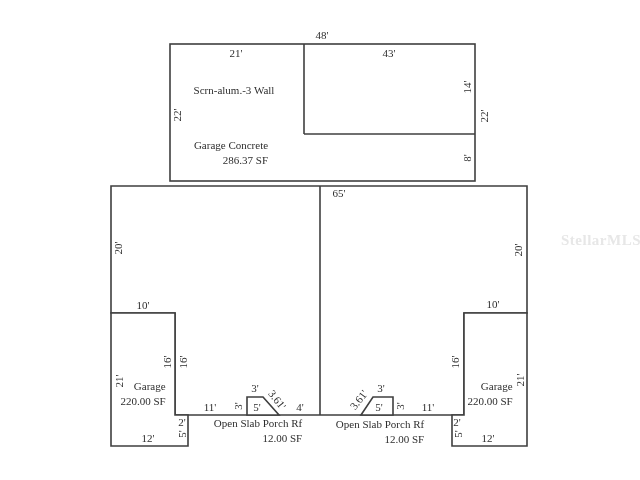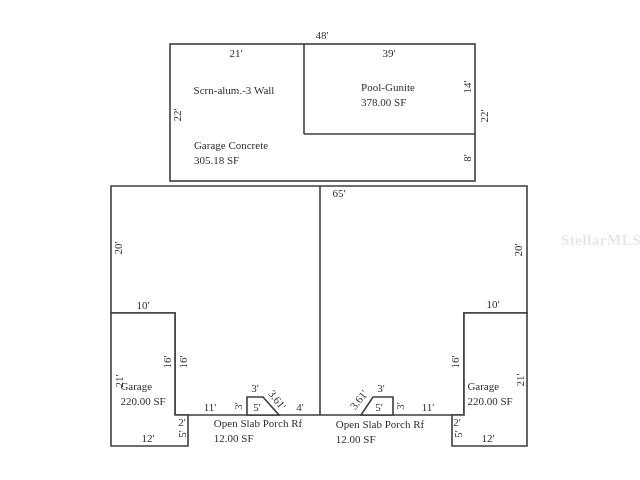--- a/index.html
+++ b/index.html
@@ -10,21 +10,21 @@
   #outline-svg { position:absolute; left:0; top:0; }
   .lbl {
     position:absolute; font-size:11px; color:#2e2e2e; white-space:nowrap;
     transform:translate(-50%,-50%); line-height:1;
   }
   .v   { transform:translate(-50%,-50%) rotate(-90deg); }
   .dgl { transform:translate(-50%,-50%) rotate(52deg); }
   .dgr { transform:translate(-50%,-50%) rotate(-52deg); }
   .area {
     position:absolute; font-size:11px; color:#2e2e2e; white-space:nowrap;
-    transform:translate(-50%,-50%); text-align:left; line-height:1.35;
+    transform:translate(-50%,-50%); text-align:right; line-height:1.35;
   }
   .area span { display:block; }
   #watermark {
     position:absolute; left:601px; top:240px; transform:translate(-50%,-50%);
     font-size:15px; font-weight:600; letter-spacing:0.5px; color:#e7e7e7;
     white-space:nowrap;
   }
 </style>
 </head>
 <body>
@@ -45,36 +45,32 @@
 
     <polygon points="527,313 464,313 464,415 452,415 452,446 527,446"></polygon>
 
     <polygon points="247,415 247,397 263,397 279,415"></polygon>
 
     <polygon points="361,415 373,397 393,397 393,415"></polygon>
   </svg>
 
   <div class="lbl" style="left:322px;top:35px">48'</div>
   <div class="lbl" style="left:236px;top:53px">21'</div>
-  <div class="lbl" style="left:389px;top:53px">39'</div>
+  <div class="lbl" style="left:389px;top:53px">43'</div>
   <div class="lbl v" style="left:177px;top:115px">22'</div>
   <div class="lbl v" style="left:467px;top:87px">14'</div>
   <div class="lbl v" style="left:484px;top:116px">22'</div>
   <div class="lbl v" style="left:467px;top:158px">8'</div>
 
   <div class="area" style="left:234px;top:90px">
     <span>Scrn-alum.-3 Wall</span>
   </div>
-  <div class="area" style="left:388px;top:95px">
-    <span>Pool-Gunite</span>
-    <span>378.00 SF</span>
-  </div>
   <div class="area" style="left:231px;top:153px">
     <span>Garage Concrete</span>
-    <span>305.18 SF</span>
+    <span>286.37 SF</span>
   </div>
 
   <div class="lbl" style="left:339px;top:193px">65'</div>
   <div class="lbl v" style="left:118px;top:248px">20'</div>
   <div class="lbl v" style="left:518px;top:250px">20'</div>
   <div class="lbl" style="left:143px;top:305px">10'</div>
   <div class="lbl" style="left:493px;top:304px">10'</div>
 
   <div class="lbl v" style="left:167px;top:362px">16'</div>
   <div class="lbl v" style="left:183px;top:362px">16'</div>

